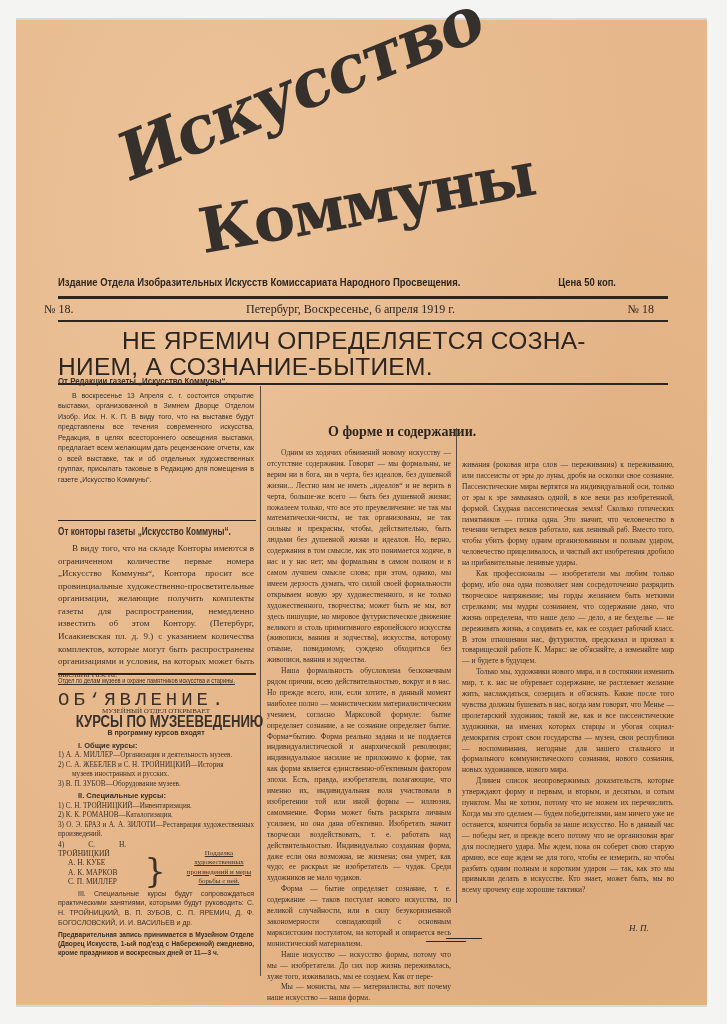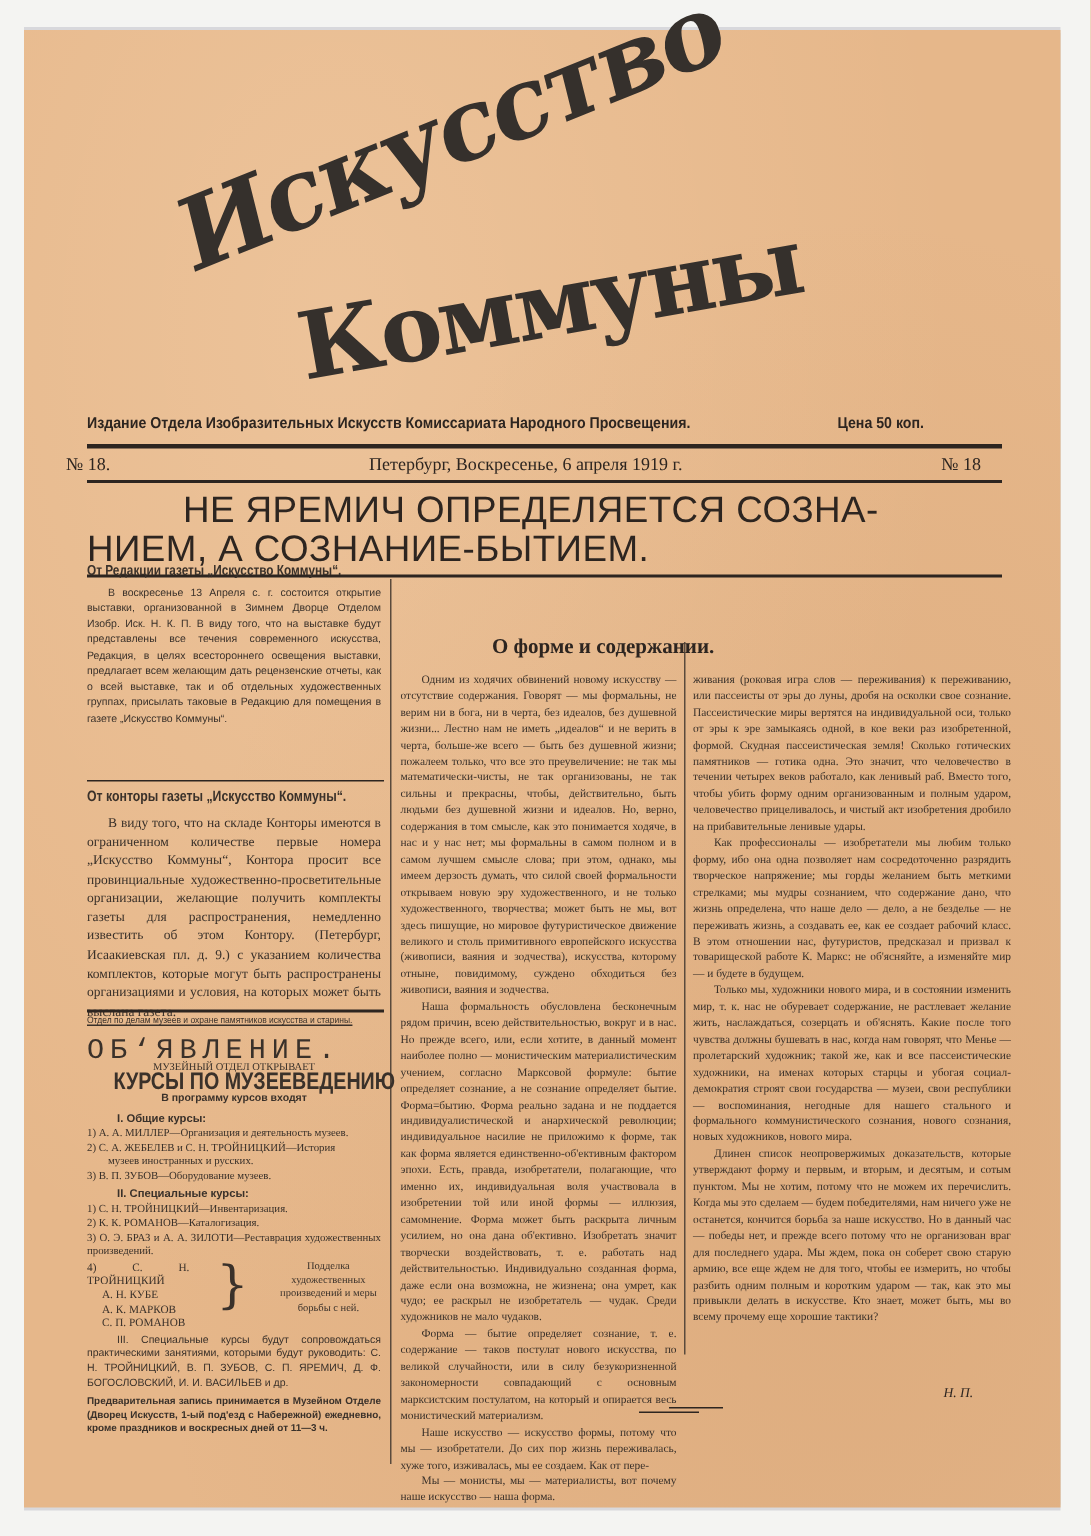--- a/index.html
+++ b/index.html
@@ -56,24 +56,24 @@
                    font-weight:bold; font-size:14px; }
   .ann-dept { font-family:"Liberation Sans", sans-serif; font-size:6.3px; text-decoration:underline;
               white-space:nowrap; transform:scaleX(0.9); transform-origin:left; }
   .ann-title { font-family:Liberation Mono, monospace; font-size:19px; letter-spacing:4px; text-align:left; }
   .ann-sub { font-family:"Liberation Serif", serif; font-size:7px; text-align:center; }
   .ann-big { font-family:"Liberation Sans", sans-serif; font-weight:bold; font-size:16px; text-align:center;
              transform:scaleX(0.82); white-space:nowrap; }
   .ann-program { font-family:"Liberation Sans", sans-serif; font-weight:bold; font-size:7px; text-align:center; }
   .ann-head { font-family:"Liberation Sans", sans-serif; font-weight:bold; font-size:7.5px; padding-left:20px; margin-top:2px; }
   .ann-item { font-family:"Liberation Serif", serif; font-size:7.2px; line-height:9.4px; }
-  .brace-block { display:flex; align-items:flex-start; gap:18px; }
+  .brace-block { display:flex; align-items:flex-end; gap:18px; }
   .brace-names { font-family:"Liberation Serif", serif; font-size:7.5px; line-height:9.4px; }
   .brace { font-size:34px; line-height:34px; font-family:"DejaVu Serif", serif; }
-  .brace-text { font-family:"Liberation Serif", serif; font-size:7px; line-height:9.4px; text-align:center; width:80px; }
+  .brace-text { font-family:"Liberation Serif", serif; font-size:7px; line-height:9.4px; text-align:center; width:80px;text-decoration:underline; }
   .ann-special { font-family:"Liberation Sans", sans-serif; font-size:7px; line-height:9.8px; text-align:justify; }
   .ann-note { font-family:"Liberation Sans", sans-serif; font-weight:bold; font-size:6.6px; line-height:9px; }
   .signature { position:absolute; left:613px; top:903px; font-family:"Liberation Serif", serif; font-style:italic; font-size:9px; }
 </style>
 </head>
 <body>
 
 <div class="paper">
 
   <div class="masthead">
@@ -133,42 +133,42 @@
     <div class="ann-item">3) В. П. ЗУБОВ—Оборудование музеев.</div>
     <div class="ann-head">II. Специальные курсы:</div>
     <div class="ann-item">1) С. Н. ТРОЙНИЦКИЙ—Инвентаризация.</div>
     <div class="ann-item">2) К. К. РОМАНОВ—Каталогизация.</div>
     <div class="ann-item">3) О. Э. БРАЗ и А. А. ЗИЛОТИ—Реставрация художественных произведений.</div>
     <div class="brace-block">
       <div class="brace-names">
         <div>4) С. Н. ТРОЙНИЦКИЙ</div>
         <div style="padding-left:10px;">А. Н. КУБЕ</div>
         <div style="padding-left:10px;">А. К. МАРКОВ</div>
-        <div style="padding-left:10px;">С. П. РОМАНОВ</div>
+        <div style="padding-left:10px;">С. П. МИЛЛЕР</div>
       </div>
       <div class="brace">}</div>
       <div class="brace-text">Подделка художественных произведений и меры борьбы с ней.</div>
     </div>
     <div class="ann-special" style="text-indent:20px; margin-top:2px;">III. Специальные курсы будут сопровождаться практическими занятиями, которыми будут руководить: С. Н. ТРОЙНИЦКИЙ, В. П. ЗУБОВ, С. П. ЯРЕМИЧ, Д. Ф. БОГОСЛОВСКИЙ, И. И. ВАСИЛЬЕВ и др.</div>
     <div class="ann-note" style="margin-top:2px;">Предварительная запись принимается в Музейном Отделе (Дворец Искусств, 1-ый под'езд с Набережной) ежедневно, кроме праздников и воскресных дней от 11—3 ч.</div>
   </div>
 
   <div class="article-title">О форме и содержании.</div>
 
   <div class="col" style="left:251px; top:428px; width:184px;">
     <p>Одним из ходячих обвинений новому искусству — отсутствие содержания. Говорят — мы формальны, не верим ни в бога, ни в черта, без идеалов, без душевной жизни... Лестно нам не иметь „идеалов“ и не верить в черта, больше-же всего — быть без душевной жизни; пожалеем только, что все это преувеличение: не так мы математически-чисты, не так организованы, не так сильны и прекрасны, чтобы, действительно, быть людьми без душевной жизни и идеалов. Но, верно, содержания в том смысле, как это понимается ходячe, в нас и у нас нет; мы формальны в самом полном и в самом лучшем смысле слова; при этом, однако, мы имеем дерзость думать, что силой своей формальности открываем новую эру художественного, и не только художественного, творчества; может быть не мы, вот здесь пишущие, но мировое футуристическое движение великого и столь примитивного европейского искусства (живописи, ваяния и зодчества), искусства, которому отныне, повидимому, суждено обходиться без живописи, ваяния и зодчества.</p>
     <p>Наша формальность обусловлена бесконечным рядом причин, всею действительностью, вокруг и в нас. Но прежде всего, или, если хотите, в данный момент наиболее полно — монистическим материалистическим учением, согласно Марксовой формуле: бытие определяет сознание, а не сознание определяет бытие. Форма=бытию. Форма реально задана и не поддается индивидуалистической и анархической революции; индивидуальное насилие не приложимо к форме, так как форма является единственно-об'ективным фактором эпохи. Есть, правда, изобретатели, полагающие, что именно их, индивидуальная воля участвовала в изобретении той или иной формы — иллюзия, самомнение. Форма может быть раскрыта личным усилием, но она дана об'ективно. Изобретать значит творчески воздействовать, т. е. работать над действительностью. Индивидуально созданная форма, даже если она возможна, не жизнена; она умрет, как чудо; ее раскрыл не изобретатель — чудак. Среди художников не мало чудаков.</p>
     <p>Форма — бытие определяет сознание, т. е. содержание — таков постулат нового искусства, по великой случайности, или в силу безукоризненной закономерности совпадающий с основным марксистским постулатом, на который и опирается весь монистический материализм.</p>
     <p>Наше искусство — искусство формы, потому что мы — изобретатели. До сих пор жизнь переживалась, хуже того, изживалась, мы ее создаем. Как от пере-</p>
     <p>Мы — монисты, мы — материалисты, вот почему наше искусство — наша форма.</p>
   </div>
 
   <div class="rule-thin" style="left:410px; top:921px; width:40px; height:1px;"></div>
 
-  <div class="col" style="left:446px; top:428px; width:212px;">
+  <div class="col" style="left:446px; top:440px; width:212px;">
     <p style="text-indent:0;">живания (роковая игра слов — переживания) к переживанию, или пассеисты от эры до луны, дробя на осколки свое сознание. Пассеистические миры вертятся на индивидуальной оси, только от эры к эре замыкаясь одной, в кое веки раз изобретенной, формой. Скудная пассеистическая земля! Сколько готических памятников — готика одна. Это значит, что человечество в течении четырех веков работало, как ленивый раб. Вместо того, чтобы убить форму одним организованным и полным ударом, человечество прицеливалось, и чистый акт изобретения дробило на прибавительные ленивые удары.</p>
     <p>Как профессионалы — изобретатели мы любим только форму, ибо она одна позволяет нам сосредоточенно разрядить творческое напряжение; мы горды желанием быть меткими стрелками; мы мудры сознанием, что содержание дано, что жизнь определена, что наше дело — дело, а не безделье — не переживать жизнь, а создавать ее, как ее создает рабочий класс. В этом отношении нас, футуристов, предсказал и призвал к товарищеской работе К. Маркс: не об'ясняйте, а изменяйте мир — и будете в будущем.</p>
     <p>Только мы, художники нового мира, и в состоянии изменить мир, т. к. нас не обуревает содержание, не растлевает желание жить, наслаждаться, созерцать и об'яснять. Какие после того чувства должны бушевать в нас, когда нам говорят, что Менье — пролетарский художник; такой же, как и все пассеистические художники, на именах которых старцы и убогая социал-демократия строят свои государства — музеи, свои республики — воспоминания, негодные для нашего стального и формального коммунистического сознания, нового сознания, новых художников, нового мира.</p>
     <p>Длинен список неопровержимых доказательств, которые утверждают форму и первым, и вторым, и десятым, и сотым пунктом. Мы не хотим, потому что не можем их перечислить. Когда мы это сделаем — будем победителями, нам ничего уже не останется, кончится борьба за наше искусство. Но в данный час — победы нет, и прежде всего потому что не организован враг для последнего удара. Мы ждем, пока он соберет свою старую армию, все еще ждем не для того, чтобы ее измерить, но чтобы разбить одним полным и коротким ударом — так, как это мы привыкли делать в искусстве. Кто знает, может быть, мы во всему прочему еще хорошие тактики?</p>
   </div>
 
   <div class="signature">Н. П.</div>
   <div class="rule-thin" style="left:430px; top:918px; width:36px; height:1px;"></div>
 </div>
 

